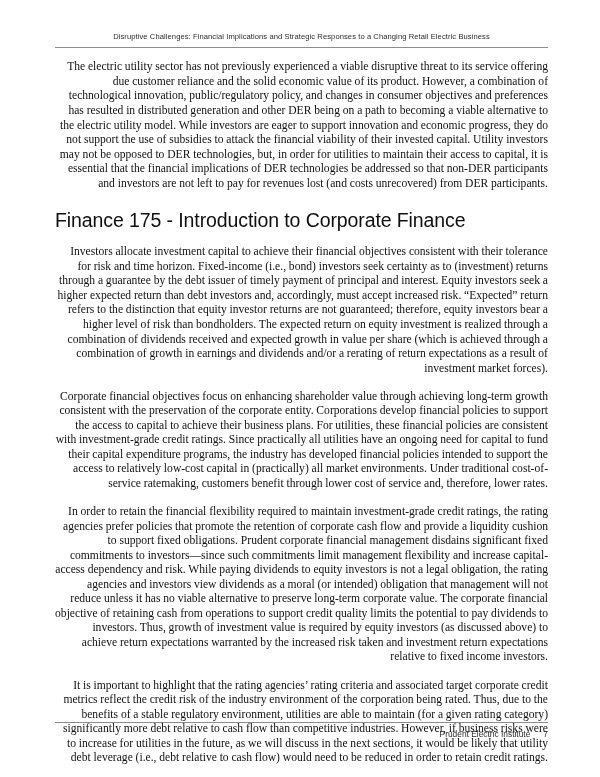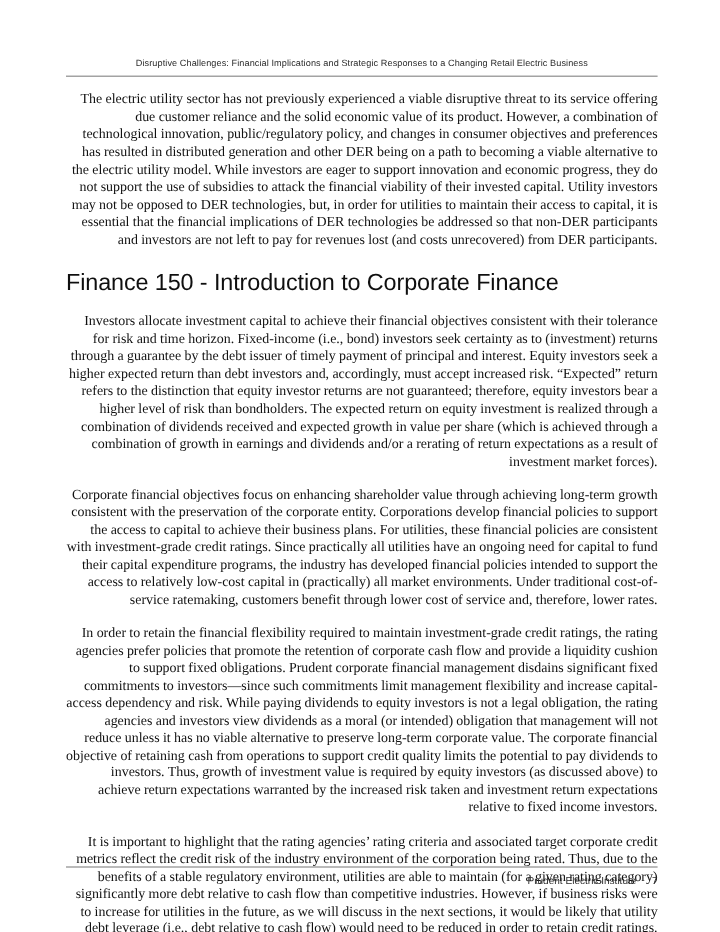--- a/index.html
+++ b/index.html
@@ -22,21 +22,21 @@
     background: #ffffff;
   }
   .page-inner {
     position: absolute;
     left: 55px;
     top: 0;
     width: 493px;
   }
   
   .running-header {
-    padding-top: 49px;
+    padding-top: 33px;
     text-align: center;
     font-family: "Liberation Sans", sans-serif;
     font-size: 7.6px;
     letter-spacing: 0.01em;
     color: #2b2b2b;
     line-height: 1.1;
   }
   .header-rule {
     margin-top: 6px;
     border: 0;
@@ -99,21 +99,21 @@
 <div class="page">
   <div class="page-inner">
 
     <div class="running-header">Disruptive Challenges: Financial Implications and Strategic Responses to a Changing Retail Electric Business</div>
     <hr class="header-rule">
 
     <div class="body-col">
 
       <p class="para">The electric utility sector has not previously experienced a viable disruptive threat to its service offering due customer reliance and the solid economic value of its product. However, a combination of technological innovation, public/regulatory policy, and changes in consumer objectives and preferences has resulted in distributed generation and other DER being on a path to becoming a viable alternative to the electric utility model. While investors are eager to support innovation and economic progress, they do not support the use of subsidies to attack the financial viability of their invested capital. Utility investors may not be opposed to DER technologies, but, in order for utilities to maintain their access to capital, it is essential that the financial implications of DER technologies be addressed so that non-DER participants and investors are not left to pay for revenues lost (and costs unrecovered) from DER participants.</p>
 
-      <h2 class="section-heading">Finance 150 - Introduction to Corporate Finance</h2>
+      <h2 class="section-heading">Finance 175 - Introduction to Corporate Finance</h2>
 
       <p class="para">Investors allocate investment capital to achieve their financial objectives consistent with their tolerance for risk and time horizon. Fixed-income (i.e., bond) investors seek certainty as to (investment) returns through a guarantee by the debt issuer of timely payment of principal and interest. Equity investors seek a higher expected return than debt investors and, accordingly, must accept increased risk. “Expected” return refers to the distinction that equity investor returns are not guaranteed; therefore, equity investors bear a higher level of risk than bondholders. The expected return on equity investment is realized through a combination of dividends received and expected growth in value per share (which is achieved through a combination of growth in earnings and dividends and/or a rerating of return expectations as a result of investment market forces).</p>
 
       <p class="para">Corporate financial objectives focus on enhancing shareholder value through achieving long-term growth consistent with the preservation of the corporate entity. Corporations develop financial policies to support the access to capital to achieve their business plans. For utilities, these financial policies are consistent with investment-grade credit ratings. Since practically all utilities have an ongoing need for capital to fund their capital expenditure programs, the industry has developed financial policies intended to support the access to relatively low-cost capital in (practically) all market environments. Under traditional cost-of-service ratemaking, customers benefit through lower cost of service and, therefore, lower rates.</p>
 
       <p class="para">In order to retain the financial flexibility required to maintain investment-grade credit ratings, the rating agencies prefer policies that promote the retention of corporate cash flow and provide a liquidity cushion to support fixed obligations. Prudent corporate financial management disdains significant fixed commitments to investors—since such commitments limit management flexibility and increase capital-access dependency and risk. While paying dividends to equity investors is not a legal obligation, the rating agencies and investors view dividends as a moral (or intended) obligation that management will not reduce unless it has no viable alternative to preserve long-term corporate value. The corporate financial objective of retaining cash from operations to support credit quality limits the potential to pay dividends to investors. Thus, growth of investment value is required by equity investors (as discussed above) to achieve return expectations warranted by the increased risk taken and investment return expectations relative to fixed income investors.</p>
 
       <p class="para">It is important to highlight that the rating agencies’ rating criteria and associated target corporate credit metrics reflect the credit risk of the industry environment of the corporation being rated. Thus, due to the benefits of a stable regulatory environment, utilities are able to maintain (for a given rating category) significantly more debt relative to cash flow than competitive industries. However, if business risks were to increase for utilities in the future, as we will discuss in the next sections, it would be likely that utility debt leverage (i.e., debt relative to cash flow) would need to be reduced in order to retain credit ratings.</p>
 
     </div>

